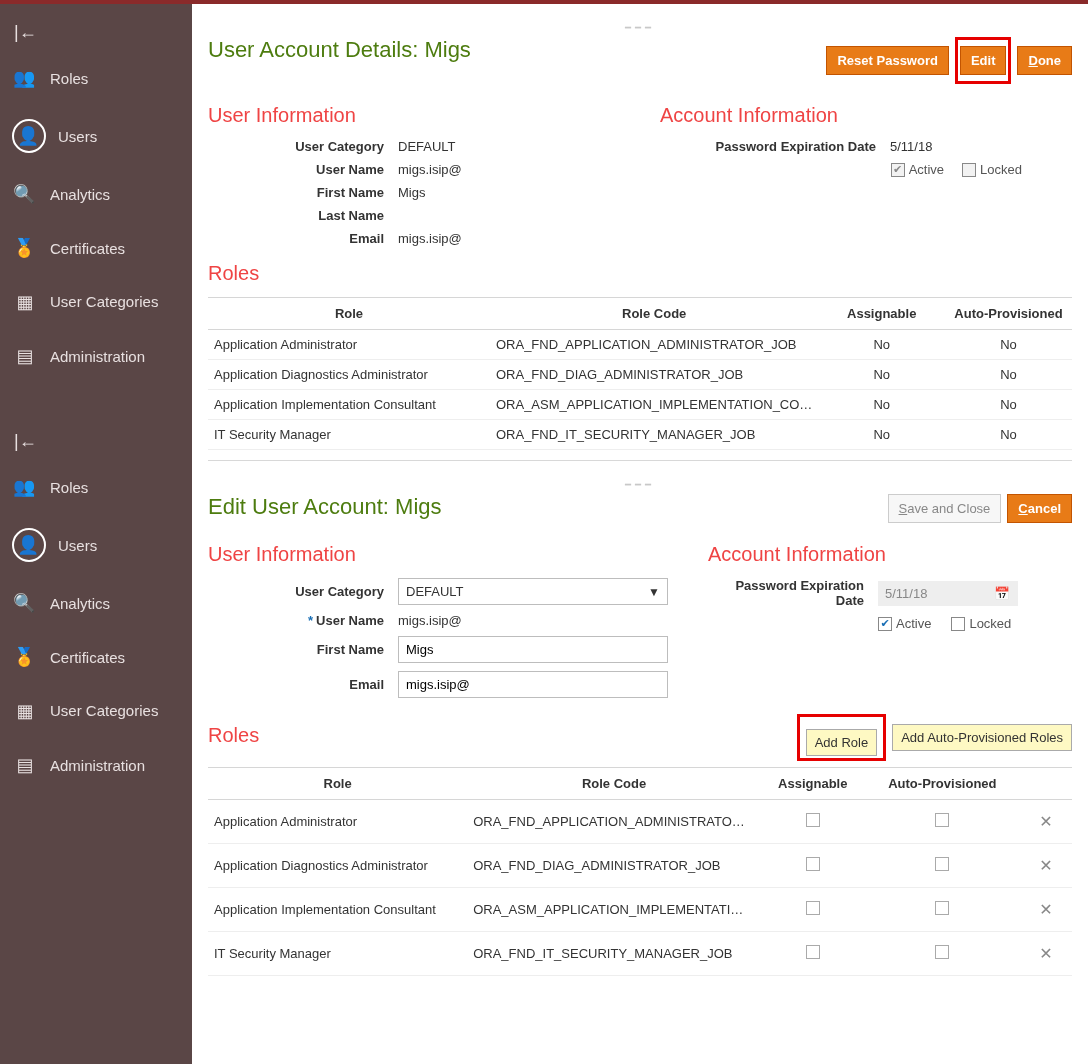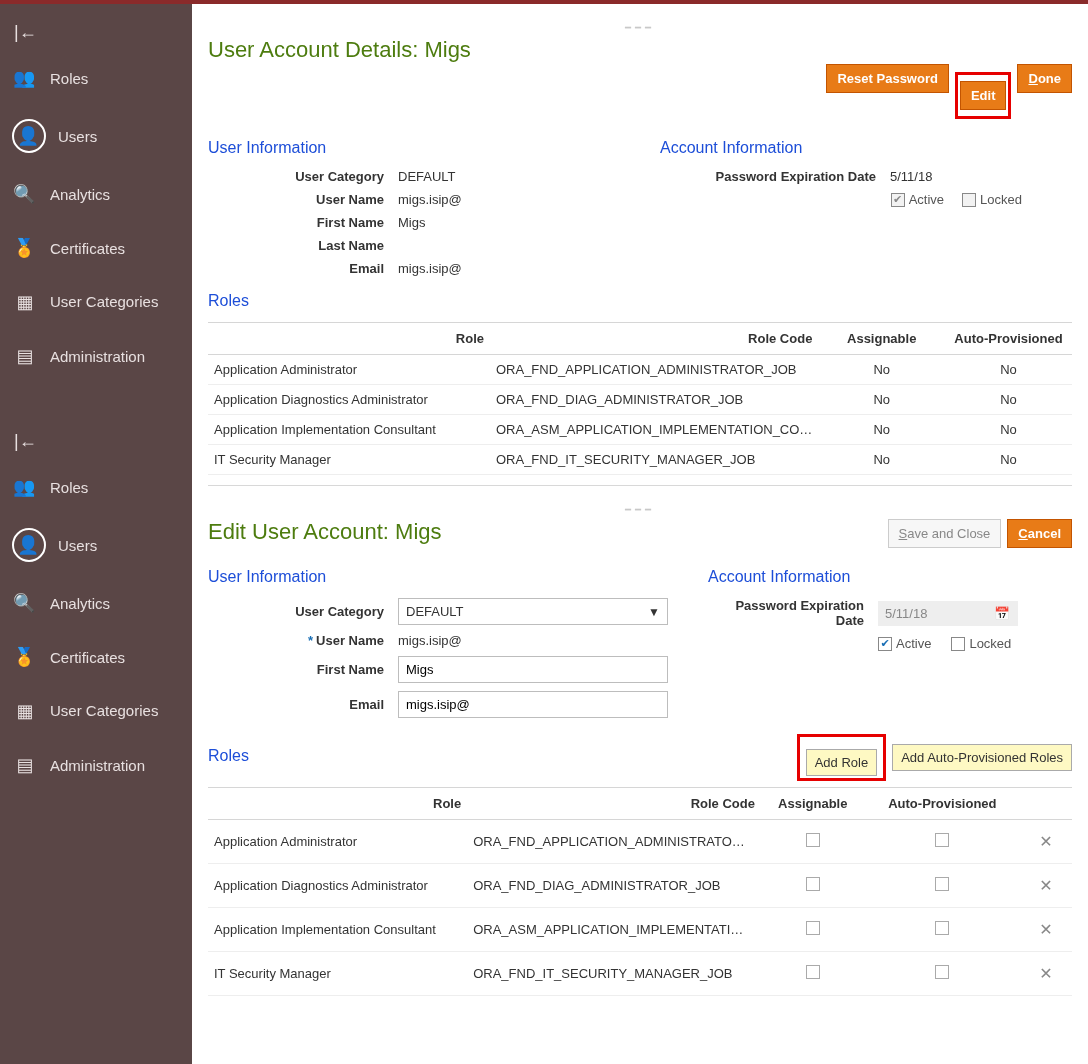--- a/index.html
+++ b/index.html
@@ -15,40 +15,40 @@
   .side-label.multi { line-height:1.2; }
   
   .main { flex:1; overflow:auto; background:#fff; }
   .panel { padding:14px 16px 0 16px; }
   .panel-header { display:flex; justify-content:space-between; align-items:flex-start; margin-bottom:12px; }
   .panel-title { font-size:22px; font-weight:400; color:#4d7c0f; }
   .btn-group { display:flex; gap:6px; align-items:center; }
   .btn { padding:6px 10px; font-size:13px; border:1px solid #c35400; background:#e87b17; color:#fff; cursor:pointer; font-weight:bold; }
   .btn.disabled { background:#f7f7f7; color:#888; border:1px solid #ccc; font-weight:normal; }
   .accesskey { text-decoration:underline; }
-  .highlight-box { border:3px solid #e60000; padding:6px 2px; display:inline-flex;margin-top:35px; }
+  .highlight-box { border:3px solid #e60000; padding:6px 2px; display:inline-flex; }
   .highlight-box-tight { border:3px solid #e60000; padding:12px 6px 2px 6px; display:inline-flex; }
-  .section-h { font-size:16px; color:#1d4ed8; margin:8px 0 12px 0; font-weight:400; }
+  .section-h { font-size:20px; color:#ef4444; margin:8px 0 12px 0; font-weight:400; }
   .two-col { display:flex; gap:40px; }
   .info-col { flex:1; }
   .info-row { display:flex; align-items:center; margin-bottom:8px; }
   .info-label { width:190px; text-align:right; padding-right:14px; font-weight:bold; color:#333; font-size:13px; }
   .info-label .req { color:#1a6fb5; font-weight:bold; margin-right:3px; }
   .info-value { flex:1; color:#333; }
   .check-row { display:flex; gap:18px; align-items:center; justify-content:flex-end; padding-right:50px; }
   .chk { width:14px; height:14px; border:1px solid #888; display:inline-flex; align-items:center; justify-content:center; font-size:11px; color:#1a6fb5; background:#fff; }
   .chk.readonly { background:#f2f2f2; }
   .chk.checked::after { content:"✔"; color:#888; }
   .chk.checked.blue::after { content:"✔"; color:#1a6fb5; }
   .chk-label { color:#555; margin-left:4px; font-size:13px; }
   .chkgroup { display:inline-flex; align-items:center; }
   
   .roles-section { margin-top:8px; }
   table.roles { width:100%; border-collapse:collapse; margin-top:6px; }
-  table.roles th { text-align:right; font-size:13px; color:#333; font-weight:bold; padding:8px 6px; border-top:1px solid #d6d6d6; border-bottom:1px solid #d6d6d6; }
+  table.roles th { text-align:center; font-size:13px; color:#333; font-weight:bold; padding:8px 6px; border-top:1px solid #d6d6d6; border-bottom:1px solid #d6d6d6; }
   table.roles td { padding:7px 6px; font-size:13px; color:#333; border-bottom:1px solid #eee; }
   table.roles th.center, table.roles td.center { text-align:center; }
   
   .field-input { border:1px solid #bdbdbd; padding:5px 7px; font-size:13px; width:270px; background:#fff; }
   .field-input.select { display:flex; justify-content:space-between; align-items:center; cursor:pointer; }
   .field-input.date { display:inline-flex; align-items:center; background:#eee; color:#888; width:140px; justify-content:space-between; border:none; }
   .caret { font-size:12px; }
   .drag-handle { text-align:center; color:#c8c8c8; letter-spacing:4px; font-size:10px; padding:4px 0; }
   .roles-toolbar { display:flex; justify-content:space-between; align-items:center; margin-top:6px; }
   .btn.small { background:#fef9c3; color:#333; border:1px solid #aaa; font-weight:normal; padding:5px 8px; }

